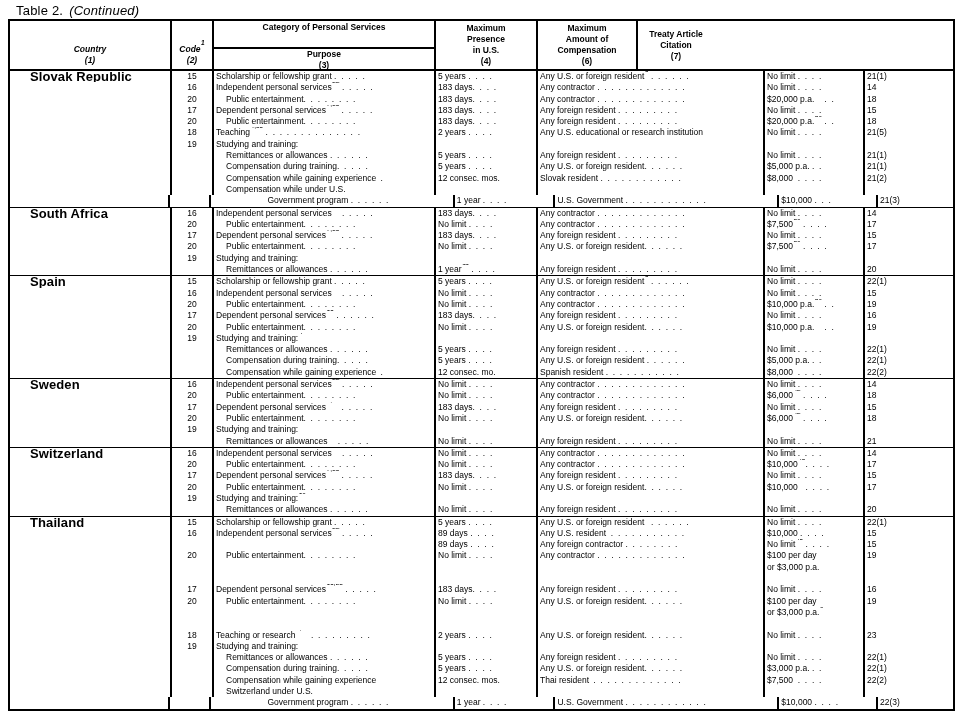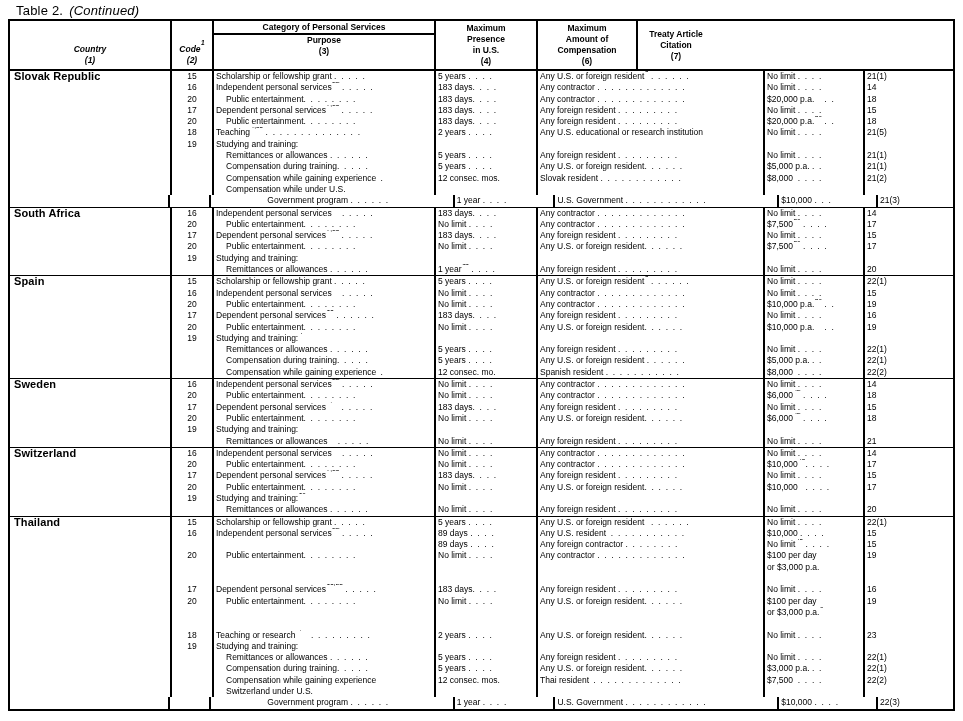--- a/index.html
+++ b/index.html
@@ -28,41 +28,41 @@
   .hcell {
     border-right: 2px solid #000;
     display: flex; flex-direction: column;
     font-weight: bold; font-size: 8.5px; line-height: 11px;
     text-align: center; white-space: pre-line;
     overflow: hidden;
   }
   .hcell:last-child { border-right: none; }
   .hbottom { justify-content: flex-end; padding-bottom: 3px; font-style: italic; }
   .hcenter { justify-content: center; }
-  .catStrip { border-bottom: 2px solid #000; height: 14px; line-height: 13px; flex: none; }
+  .catStrip { border-bottom: 2px solid #000; height: 28px; line-height: 13px; flex: none; }
   .purLabel { flex: 1; display: flex; flex-direction: column; justify-content: flex-end; padding-bottom: 12px; white-space: pre-line; }
 
   
   .w1 { width: 162px; } .w2 { width: 42px; } .w3 { width: 222px; }
   .w4 { width: 102px; } .w5 { width: 227px; } .w6 { width: 100px; }
   .w7 { width: 76px; }
 
   
   .section { border-top: 1.5px solid #000; }
   .section.first { border-top: none; }
   .row { display: flex; height: 11.3px; }
   .cell {
     border-right: 2px solid #000;
     font-size: 8.5px; line-height: 11.3px;
     white-space: pre; overflow: hidden;
     padding: 0 2px;
   }
   .cell.w7 { border-right: none; }
   .codeCell { text-align: center; padding: 0; }
-  .countryCell { font-weight: bold; font-size: 11px; padding-left: 4px; letter-spacing: 0.1px; }
+  .countryCell { font-weight: bold; font-size: 13px; padding-left: 20px; letter-spacing: 0.1px; }
   .ind1 { padding-left: 12px; }
   .ind2 { padding-left: 32px; margin-left: 24px; }
   sup { font-size: 6.5px; line-height: 0; position: relative; top: -3.5px; margin-left: 0.5px; }
 </style>
 </head>
 <body>
 
 <div class="title"><span>Table 2.</span><span class="cont">(Continued)</span></div>
 
 <div class="tbl">

